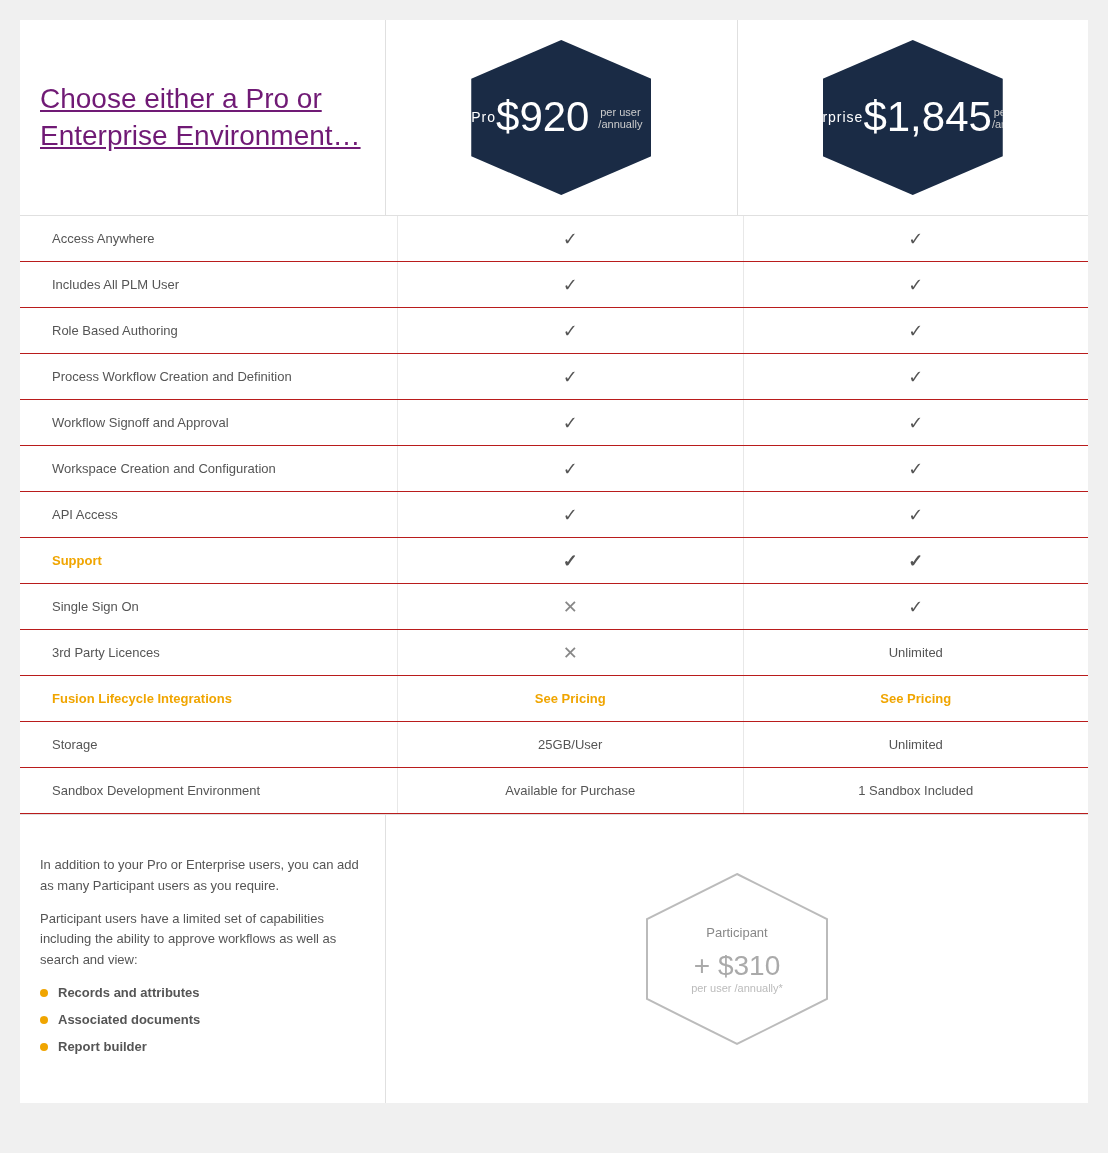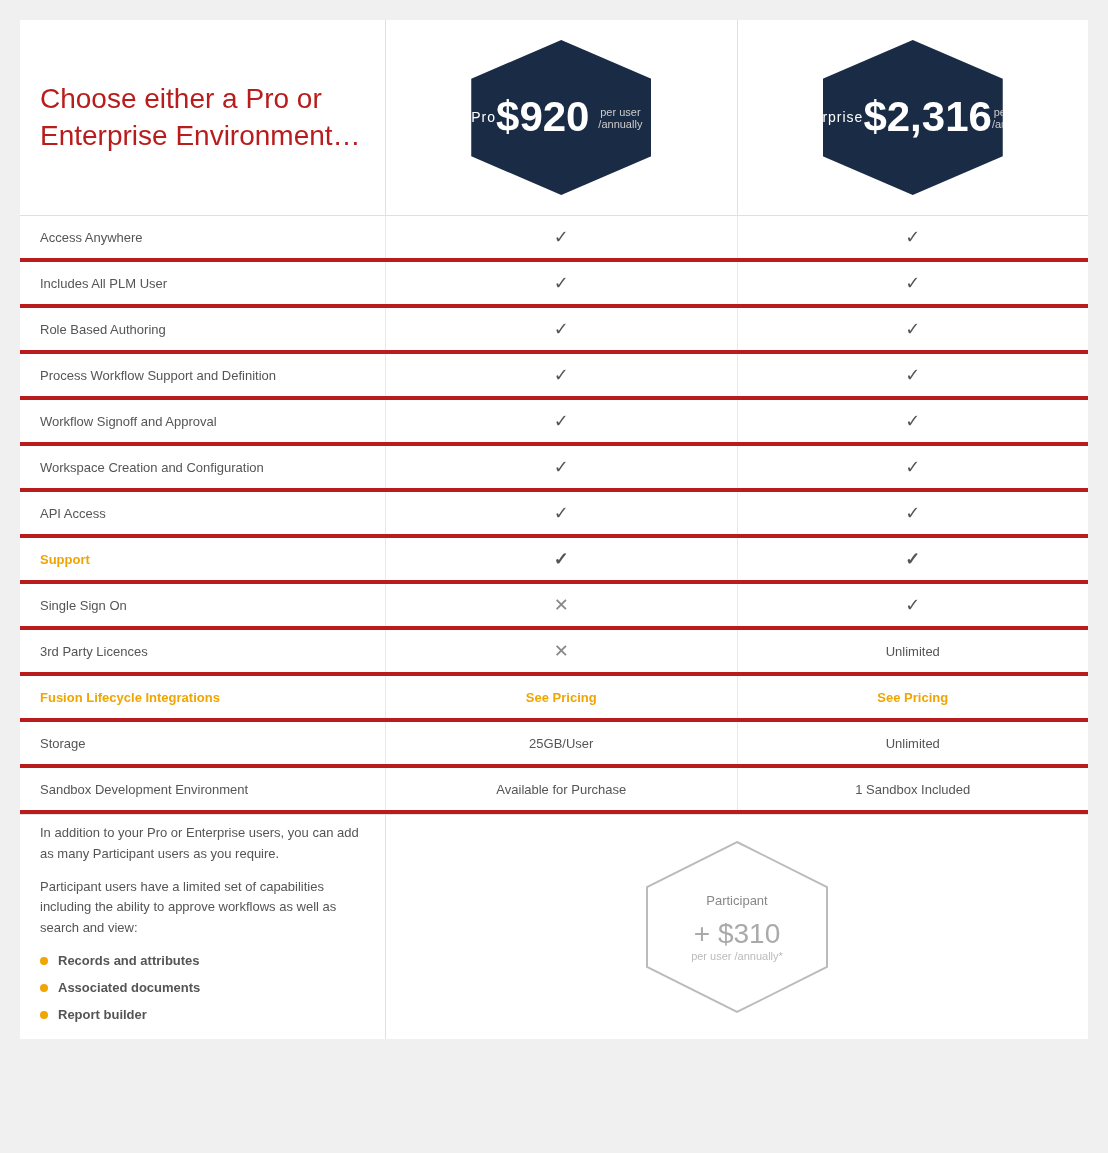--- a/index.html
+++ b/index.html
@@ -24,22 +24,23 @@
     .header-left {
       width: 365px;
       min-width: 365px;
       padding: 30px 20px 30px 20px;
       display: flex;
       align-items: center;
     }
     .header-title {
       font-size: 28px;
       font-weight: 300;
-      color: #b91c1c;
+      color: #701a75;
       line-height: 1.3;
+      text-decoration: underline;
     }
     .header-col {
       flex: 1;
       display: flex;
       justify-content: center;
       align-items: center;
       padding: 20px 10px;
       border-left: 1px solid #e0e0e0;
     }
     
@@ -86,21 +87,21 @@
       text-align: center;
     }
     .hex-plan-name {
       font-size: 14px;
       font-weight: 400;
       letter-spacing: 1px;
       margin-bottom: 2px;
     }
     .hex-price {
       font-size: 42px;
-      font-weight: 700;
+      font-weight: 400;
       line-height: 1.1;
     }
     .hex-per {
       font-size: 11px;
       color: #ccc;
     }
     .hex-outline-plan-name {
       font-size: 13px;
       color: #888;
       margin-bottom: 10px;
@@ -110,22 +111,23 @@
       font-weight: 300;
       color: #aaa;
     }
     .hex-outline-per {
       font-size: 11px;
       color: #bbb;
     }
     
     .feature-row {
       display: flex;
-      border-bottom: 4px solid #b91c1c;
+      border-bottom: 1px solid #b91c1c;
       min-height: 46px;
+      padding-left: 12px;
     }
     .feature-name {
       width: 365px;
       min-width: 365px;
       padding: 12px 20px;
       font-size: 13px;
       color: #555;
       display: flex;
       align-items: center;
     }
@@ -159,21 +161,21 @@
     }
     
     .bottom-row {
       display: flex;
       min-height: 200px;
       border-top: 1px solid #e0e0e0;
     }
     .bottom-left {
       width: 365px;
       min-width: 365px;
-      padding: 8px 20px;
+      padding: 40px 20px;
       font-size: 13px;
       color: #555;
       line-height: 1.6;
     }
     .bottom-left p {
       margin-bottom: 12px;
     }
     .bullet-list {
       list-style: none;
       padding: 0;
@@ -225,21 +227,21 @@
           <span class="hex-price">$920</span>
           <span class="hex-per">per user /annually</span>
         </div>
       </div>
     </div>
 
     <div class="header-col">
       <div class="hexagon-wrap">
         <div class="hexagon">
           <span class="hex-plan-name">Enterprise</span>
-          <span class="hex-price">$2,316</span>
+          <span class="hex-price">$1,845</span>
           <span class="hex-per">per user /annually</span>
         </div>
       </div>
     </div>
   </div>
 
   <div id="feature-rows">
       <div class="feature-row">
         <div class="feature-name">Access Anywhere</div>
         <div class="feature-cell">
@@ -261,21 +263,21 @@
       <div class="feature-row">
         <div class="feature-name">Role Based Authoring</div>
         <div class="feature-cell">
           <span class="check">✓</span>
         </div>
         <div class="feature-cell">
           <span class="check">✓</span>
         </div>
       </div>
       <div class="feature-row">
-        <div class="feature-name">Process Workflow Support and Definition</div>
+        <div class="feature-name">Process Workflow Creation and Definition</div>
         <div class="feature-cell">
           <span class="check">✓</span>
         </div>
         <div class="feature-cell">
           <span class="check">✓</span>
         </div>
       </div>
       <div class="feature-row">
         <div class="feature-name">Workflow Signoff and Approval</div>
         <div class="feature-cell">

